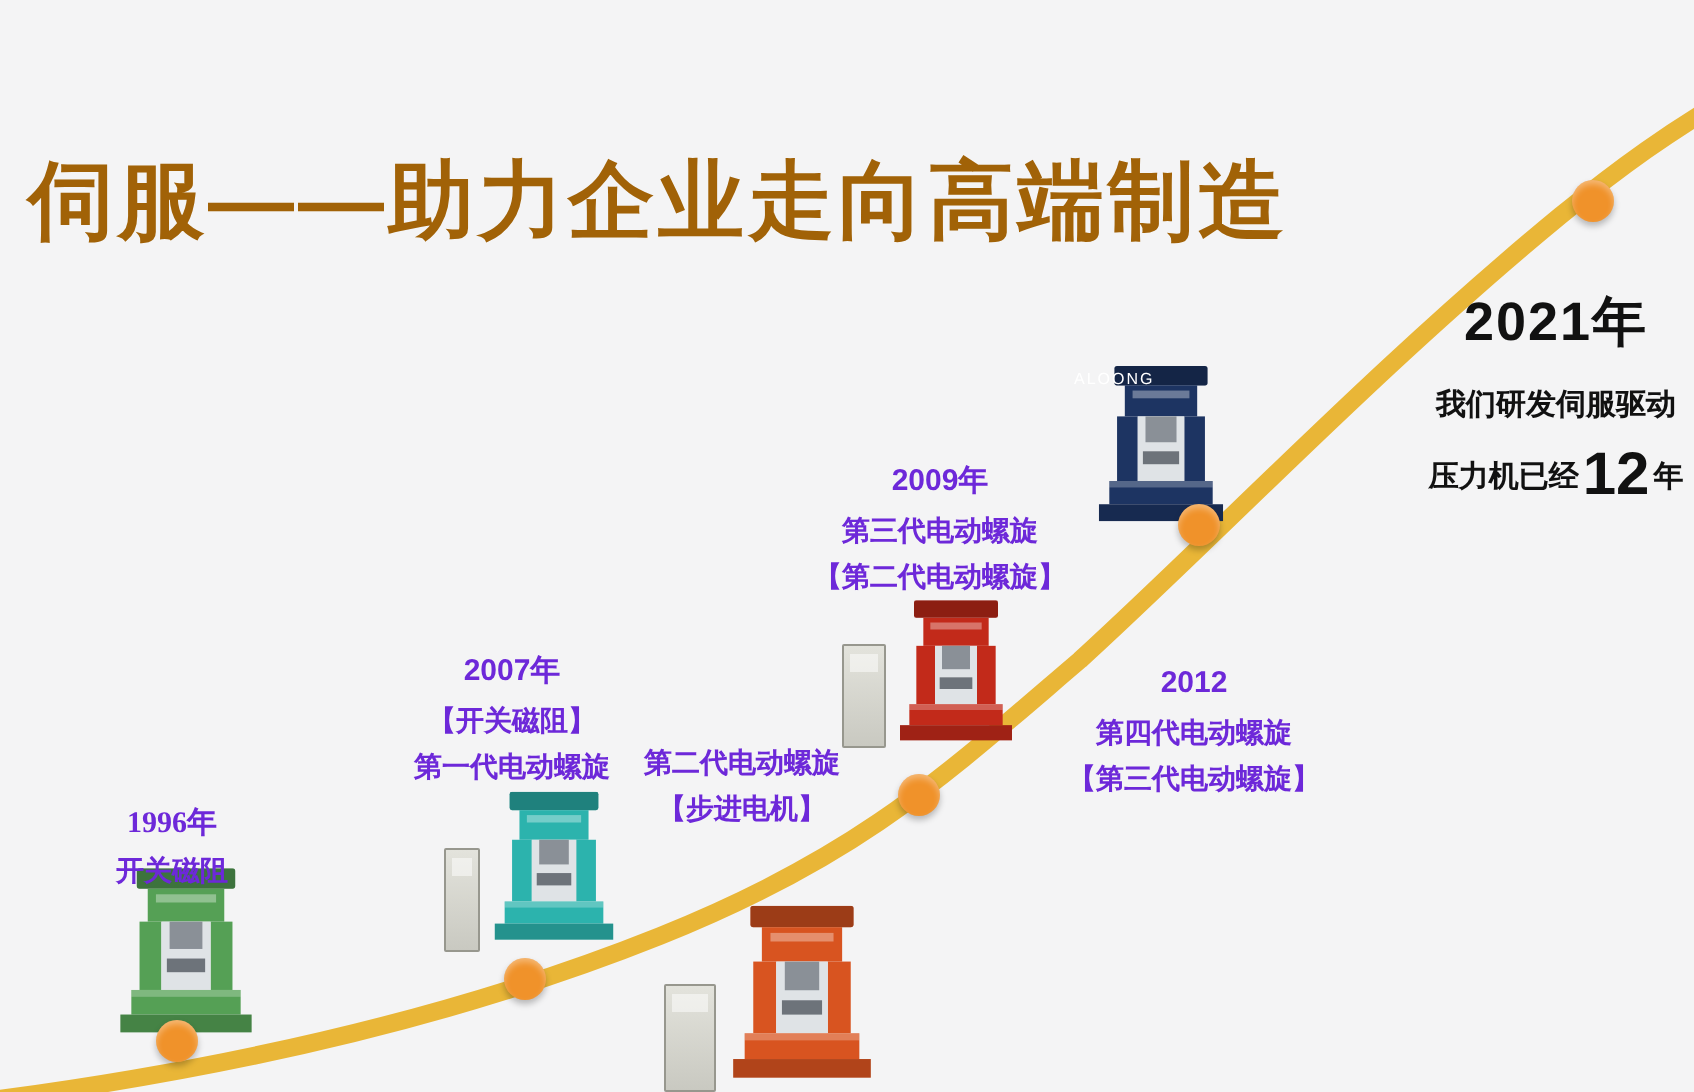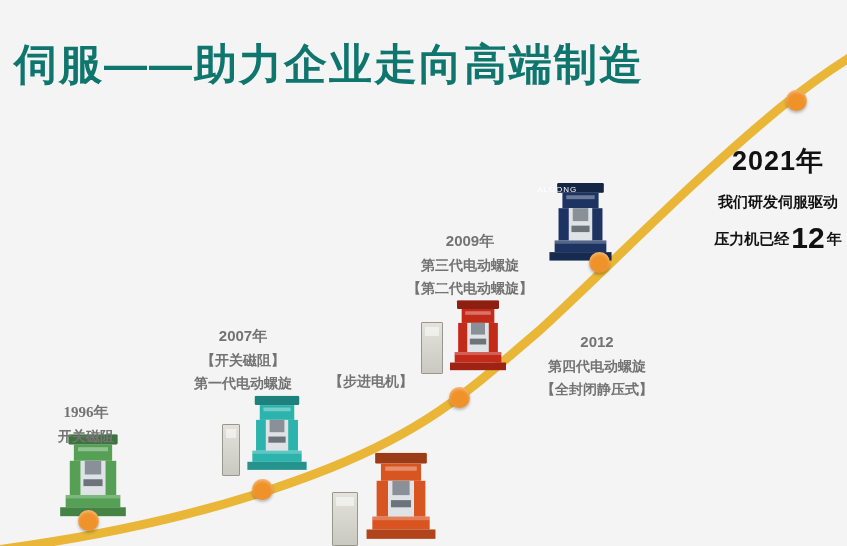--- a/index.html
+++ b/index.html
@@ -7,21 +7,21 @@
   body { font-family:"Liberation Sans","DejaVu Sans",sans-serif; }
   .stage { position:relative; width:847px; height:546px; overflow:hidden; background:#f4f4f5; }
   .curve { position:absolute; left:0; top:0; z-index:1; }
   .machine { position:absolute; z-index:2; }
   .cabinet { position:absolute; z-index:2; background:linear-gradient(#e3e3dc,#c9c9c1);
              border:1px solid #97978e; border-radius:1px; }
   .cabinet::before { content:""; position:absolute; left:3px; right:3px; top:4px; height:9px;
                      background:rgba(255,255,255,.5); }
   .dot { position:absolute; width:21px; height:21px; border-radius:50%; z-index:3;
          box-shadow:0 2px 3px rgba(0,0,0,.25), inset 0 2px 3px rgba(255,255,255,.35); }
-  .milestone { position:absolute; z-index:4; text-align:center; color:#737373;
+  .milestone { position:absolute; z-index:4; text-align:center; color:#6d28d9;
                font-weight:700; font-size:14px; line-height:1.65; }
   .m-year { font-size:15px; }
   .page-title { position:absolute; left:14px; top:36px; z-index:5; font-size:43px;
                 font-weight:800; letter-spacing:2px; white-space:nowrap; }
   .finale { position:absolute; left:698px; top:143px; width:160px; z-index:4;
             text-align:center; color:#111; font-weight:700; }
   .f-year { font-size:27px; letter-spacing:1px; }
   .f-line1 { font-size:15px; margin-top:14px; }
   .f-line2 { font-size:15px; margin-top:9px; }
   .big-num { font-size:30px; font-weight:700; padding:0 2px; vertical-align:-4px; }
@@ -97,45 +97,46 @@
   <div class="dot" style="left: 449px; top: 387px; background-color: rgb(240, 146, 42);"></div>
   <div class="dot" style="left: 589px; top: 252px; background-color: rgb(240, 146, 42);"></div>
   <div class="dot" style="left: 786px; top: 90px; background-color: rgb(240, 146, 42);"></div>
 
   <div class="milestone" style="left:26px; top:400px; width:120px;font-family:Liberation Serif, serif;">
     <div class="m-year">1996年</div>
     <div class="m-line">开关磁阻</div>
     <div class="m-line"></div>
   </div>
 
-  <div class="milestone" style="left:183px; top:324px; width:120px;">
+  <div class="milestone" style="left:196px; top:324px; width:120px;">
     <div class="m-year">2007年</div>
     <div class="m-line">【开关磁阻】</div>
     <div class="m-line">第一代电动螺旋</div>
   </div>
 
   <div class="milestone" style="left:311px; top:370px; width:120px;">
+    <div class="m-line">第二代电动螺旋</div>
     <div class="m-line">【步进电机】</div>
   </div>
 
   <div class="milestone" style="left:395px; top:229px; width:150px;">
     <div class="m-year">2009年</div>
     <div class="m-line">第三代电动螺旋</div>
     <div class="m-line">【第二代电动螺旋】</div>
   </div>
 
   <div class="milestone" style="left:522px; top:310px; width:150px;margin-top:20px;">
     <div class="m-year">2012</div>
     <div class="m-line">第四代电动螺旋</div>
-    <div class="m-line">【全封闭静压式】</div>
+    <div class="m-line">【第三代电动螺旋】</div>
   </div>
 
   <div class="finale">
     <div class="f-year">2021年</div>
     <div class="f-line1">我们研发伺服驱动</div>
     <div class="f-line2">
       <span>压力机已经</span><span class="big-num">12</span><span>年</span>
     </div>
   </div>
 
-  <div class="page-title" style="color: #0f766e;">伺服——助力企业走向高端制造</div>
+  <div class="page-title" style="color: #a16207; margin-top: 36px;">伺服——助力企业走向高端制造</div>
 
 </div>
 
 </body></html>

